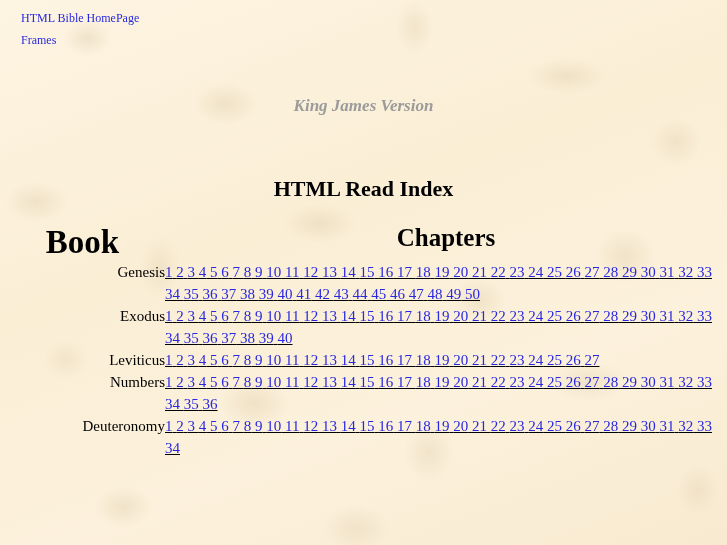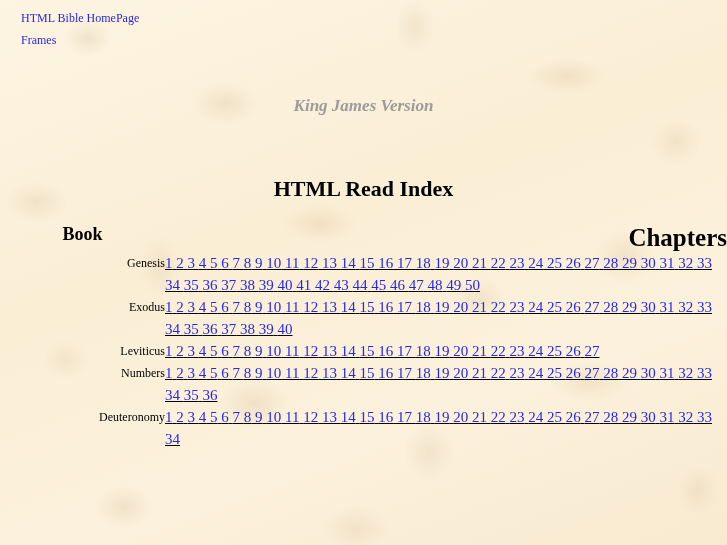--- a/index.html
+++ b/index.html
@@ -88,35 +88,35 @@
   .index-table td {
     padding: 0;
     vertical-align: top;
   }
   .col-book  { width: 165px; }
   .col-chaps { width: 562px; }
 
   .hdr-book {
     text-align: center;
     font-weight: bold;
-    font-size: 18px;
+    font-size: 33px;
     padding-bottom: 38px;
   }
   .hdr-chaps {
-    text-align: right;
+    text-align: center;
     font-weight: bold;
     font-size: 25px;
     padding-bottom: 38px;
     padding-left: 203px;
   }
 
   .book-cell {
     text-align: right;
     padding-right: 14px;
-    font-size: 12px;
+    font-size: 15px;
     line-height: 22px;
     white-space: nowrap;
     padding-bottom: 24px;
     margin-top: 36px;
   }
   .chaps-cell {
     text-align: left;
     padding-left: 5px;
     font-size: 15px;
     line-height: 22px;

